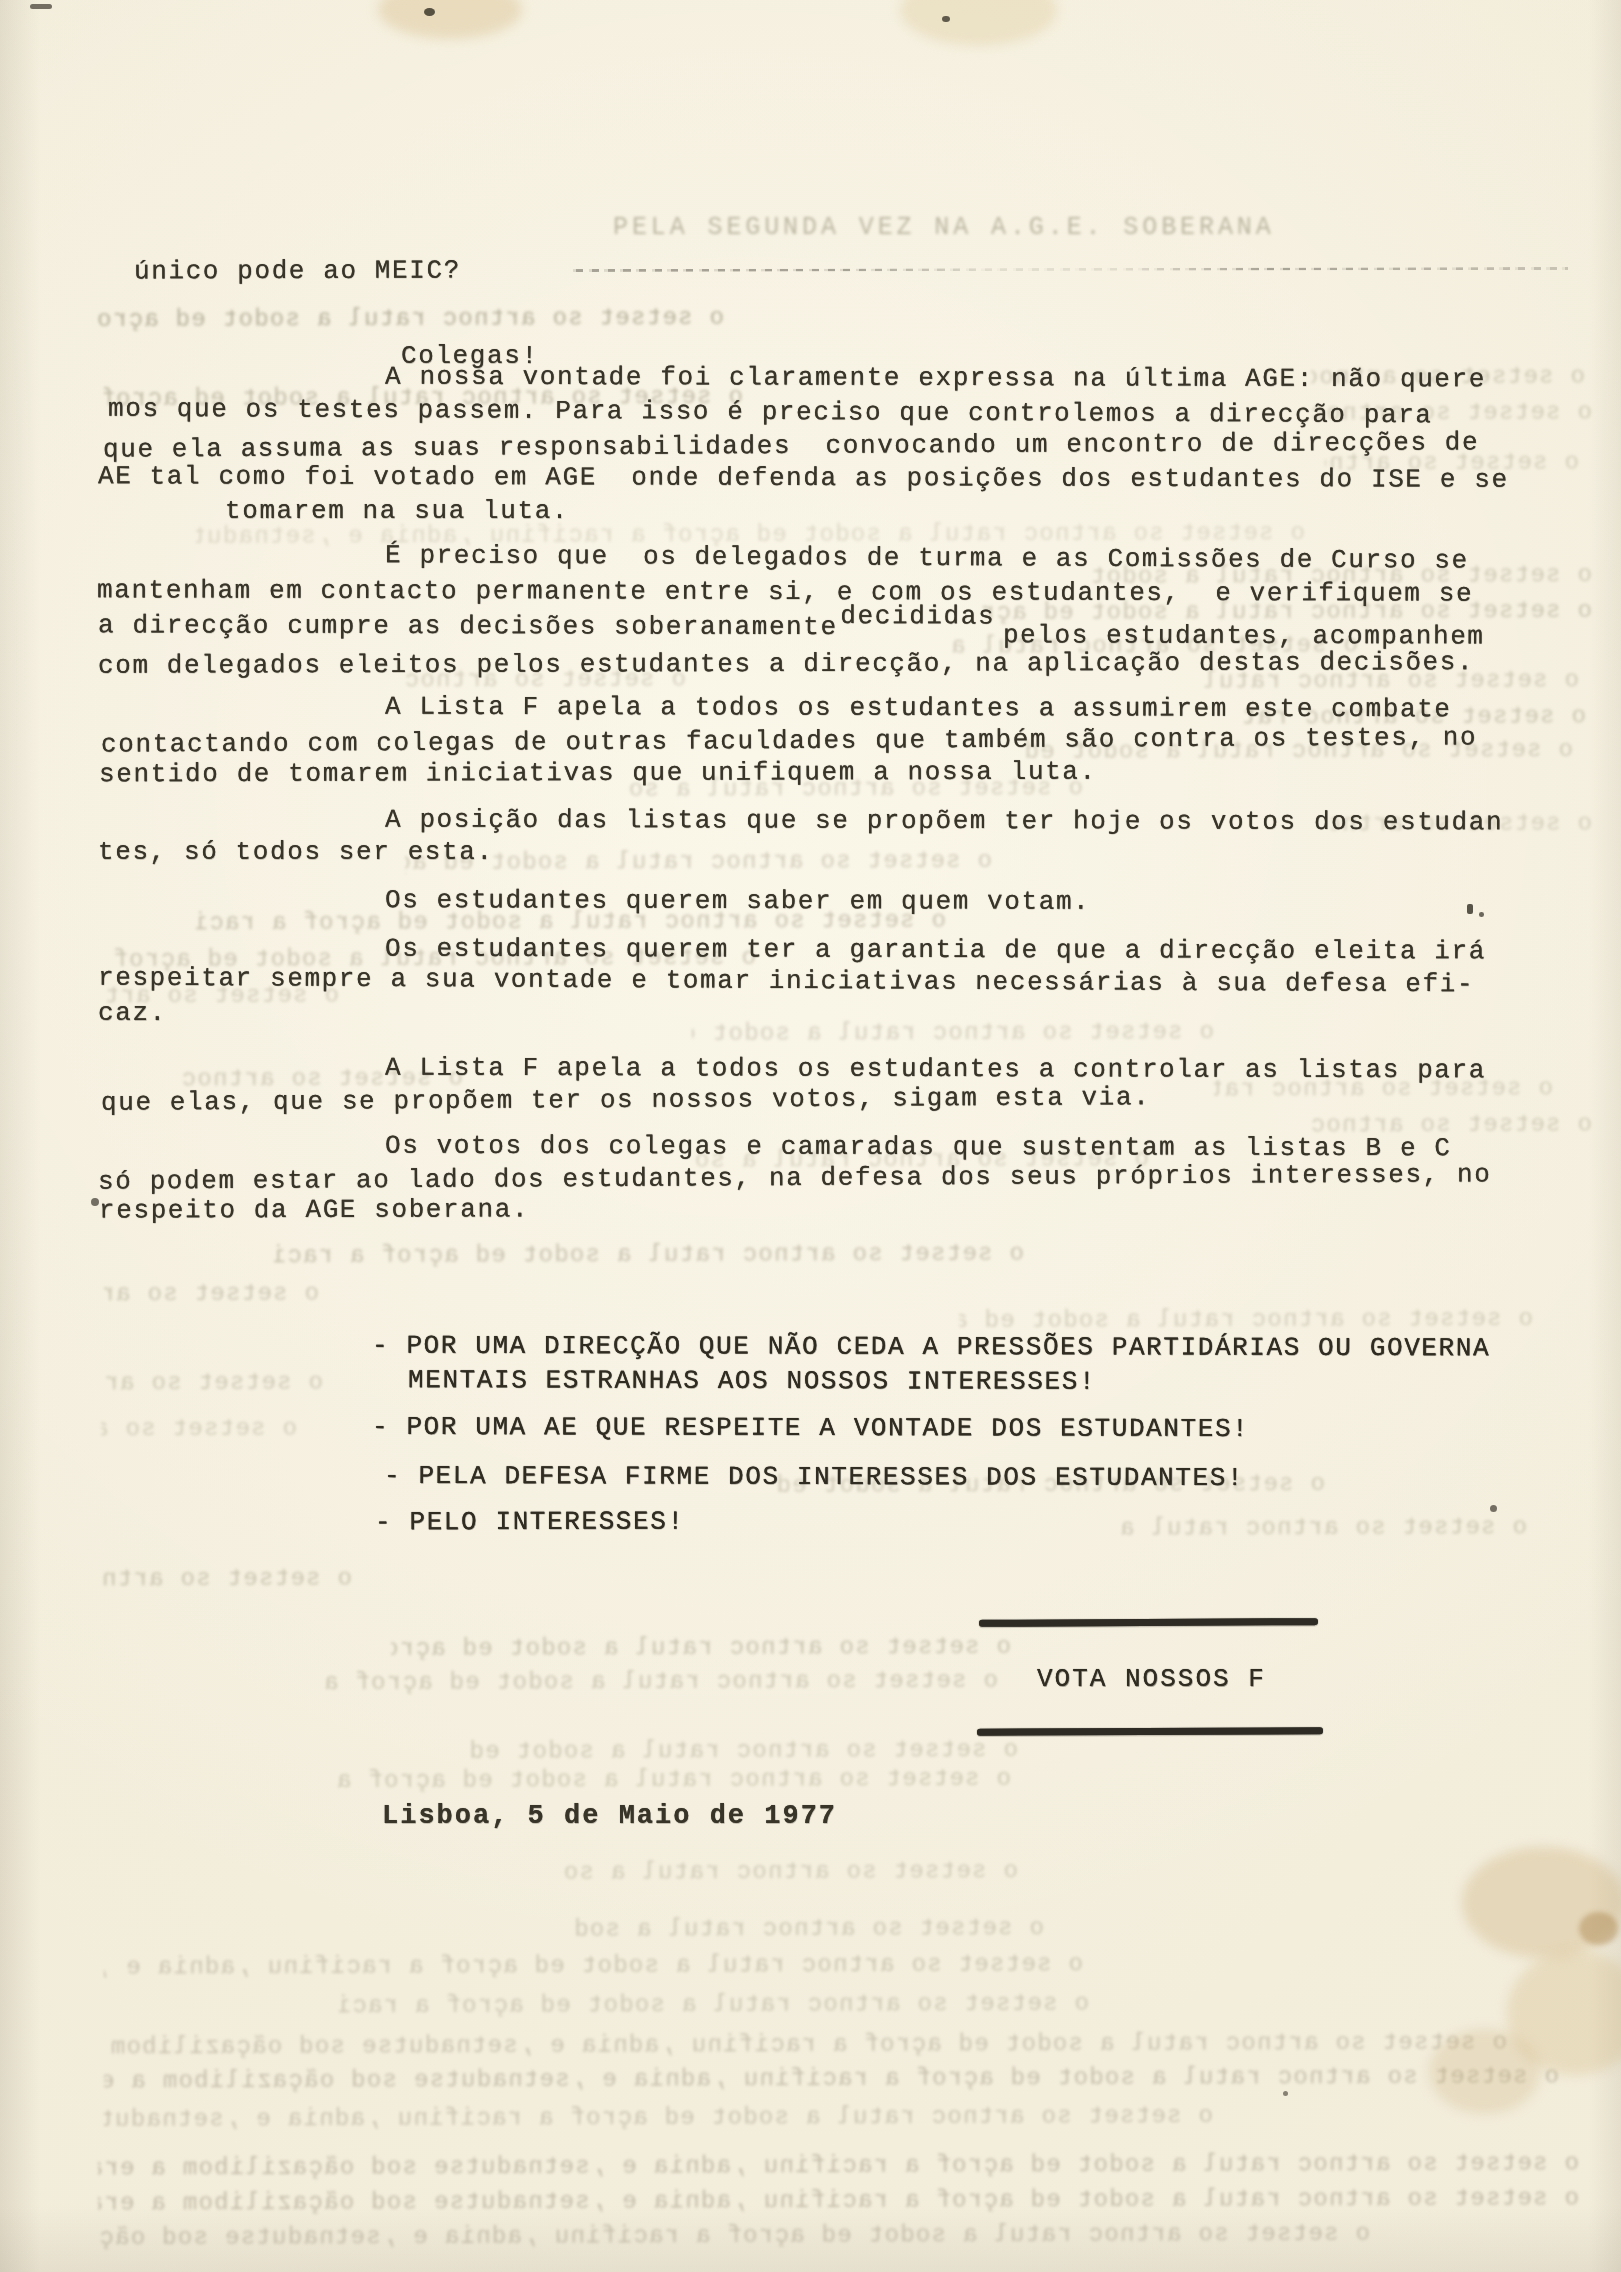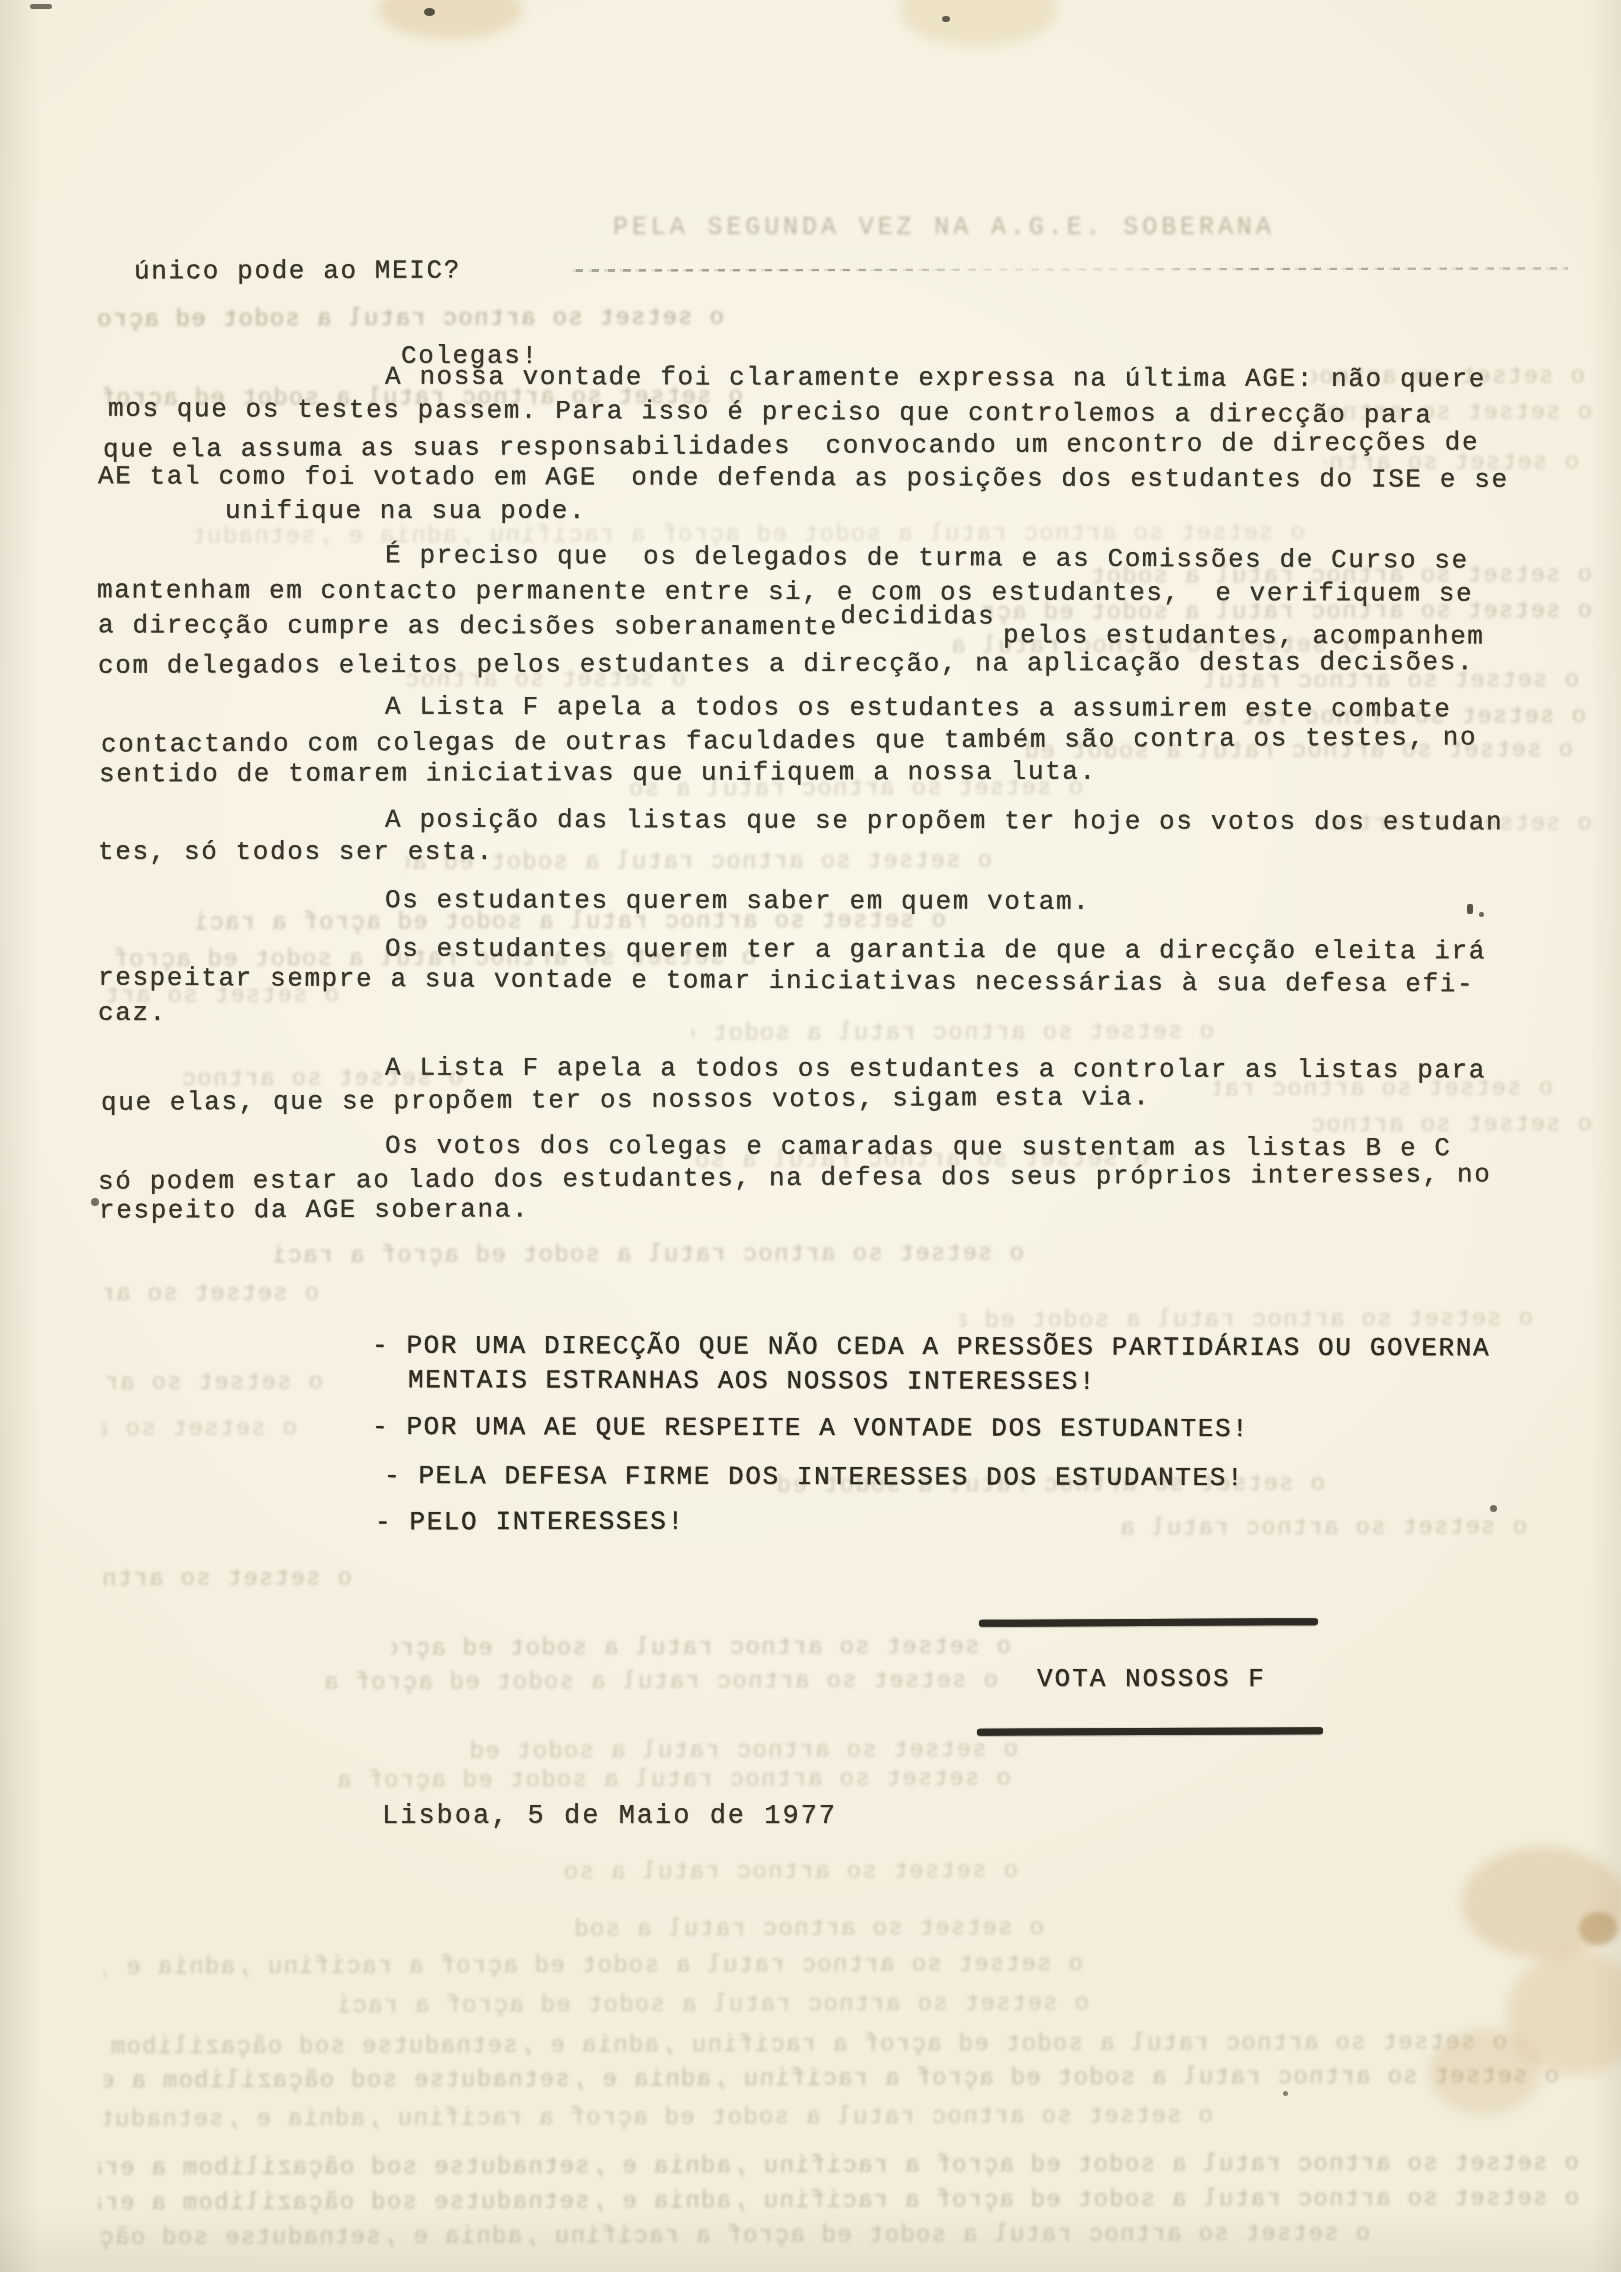--- a/index.html
+++ b/index.html
@@ -130,21 +130,21 @@
   <div class="bl" style="top:2187px;left:98px;width:1481px;opacity:.58">o setset so artnoc ratul a sodot ed açrof a racifinu ,adnia e ,setnadutse sod oãçazilibom a eraperp euq seõçcerid ed lanoicaN ortnocnE mu ed oãçacovnoc a artnoc EGA an ratov a EA ed etnassec oãçcerid a uovel euq o é euq O ?atul aus a racifinu e sortuo so moc ratcatnoc ed oãçcerid a edepmi euq o O</div>
   <div class="bl" style="top:2222px;left:98px;width:1272px;opacity:.52">o setset so artnoc ratul a sodot ed açrof a racifinu ,adnia e ,setnadutse sod oãçazilibom a eraperp euq seõçcerid ed lanoicaN ortnocnE mu ed oãçacovnoc a artnoc EGA an ratov a EA ed etnassec oãçcerid a uovel euq o é euq O ?atul aus a racifinu e sortuo so moc ratcatnoc ed oãçcerid a edepmi euq o O</div>
 
   <div class="tw r4" style="top:256px;left:134px;">único pode ao MEIC?</div>
   <div class="tw" style="top:341px;left:401px;">Colegas!</div>
 
   <div class="tw r3" style="top:363px;left:385px;">A nossa vontade foi claramente expressa na última AGE: não quere</div>
   <div class="tw r1" style="top:397px;left:108px;">mos que os testes passem. Para isso é preciso que controlemos a direcção para</div>
   <div class="tw r2" style="top:431px;left:103px;">que ela assuma as suas responsabilidades  convocando um encontro de direcções de</div>
   <div class="tw r3" style="top:463px;left:98px;">AE tal como foi votado em AGE  onde defenda as posições dos estudantes do ISE e se</div>
-  <div class="tw" style="top:496px;left:225px;">unifique na sua pode.</div>
+  <div class="tw" style="top:496px;left:225px;">tomarem na sua luta.</div>
 
   <div class="tw r1" style="top:543px;left:385px;">É preciso que  os delegados de turma e as Comissões de Curso se</div>
   <div class="tw r3" style="top:577px;left:97px;">mantenham em contacto permanente entre si, e com os estudantes,  e verifiquem se</div>
   <div class="tw r3" style="top:612px;left:98px;"><span>a direcção cumpre as decisões soberanamente</span><span class="sup">decididas</span><span class="low">pelos estudantes, acompanhem</span></div>
   <div class="tw r4" style="top:649px;left:98px;">com delegados eleitos pelos estudantes a direcção, na aplicação destas decisões.</div>
 
   <div class="tw r3" style="top:693px;left:385px;">A Lista F apela a todos os estudantes a assumirem este combate</div>
   <div class="tw r2" style="top:726px;left:101px;">contactando com colegas de outras faculdades que também são contra os testes, no</div>
   <div class="tw r4" style="top:758px;left:99px;">sentido de tomarem iniciativas que unifiquem a nossa luta.</div>
 
@@ -167,21 +167,21 @@
   <div class="tw heavy r3" style="top:1332px;left:372px;">- POR UMA DIRECÇÃO QUE NÃO CEDA A PRESSÕES PARTIDÁRIAS OU GOVERNA</div>
   <div class="tw heavy r3" style="top:1366px;left:408px;">MENTAIS ESTRANHAS AOS NOSSOS INTERESSES!</div>
   <div class="tw heavy r3" style="top:1413px;left:372px;">- POR UMA AE QUE RESPEITE A VONTADE DOS ESTUDANTES!</div>
   <div class="tw heavy r3" style="top:1462px;left:384px;">- PELA DEFESA FIRME DOS INTERESSES DOS ESTUDANTES!</div>
   <div class="tw heavy r4" style="top:1507px;left:375px;">- PELO INTERESSES!</div>
 
   <div class="rule" style="top:1619px;left:979px;width:339px;transform:rotate(-.3deg);"></div>
   <div class="tw heavy" style="top:1664px;left:1037px;letter-spacing:2px;">VOTA NOSSOS F</div>
   <div class="rule" style="top:1728px;left:977px;width:346px;transform:rotate(-.25deg);"></div>
 
-  <div class="tw" style="top:1801px;left:382px;font-size:27px;letter-spacing:2px;">Lisboa, 5 de Maio de 1977</div>
+  <div class="tw" style="top:1801px;left:382px;font-size:27px;letter-spacing:2px;font-weight:bold;">Lisboa, 5 de Maio de 1977</div>
 
   <div class="stain" style="top:-19.6px;left:378px;width:144px;height:59px;background:rgba(205,172,108,.30);"></div>
   <div class="stain" style="top:-26px;left:900px;width:157px;height:72px;background:rgba(212,186,124,.26);"></div>
   <div class="stain" style="top:1847px;left:1462px;width:163px;height:111px;background:rgba(198,166,106,.30);"></div>
   <div class="stain" style="top:1951px;left:1507px;width:137px;height:124px;background:rgba(203,172,112,.26);"></div>
   <div class="stain" style="top:2029px;left:1429px;width:111px;height:85px;background:rgba(196,164,104,.22);"></div>
   <div class="stain" style="top:1912px;left:1579px;width:39px;height:33px;background:rgba(160,118,58,.38);filter:blur(2.6px);"></div>
 
   <div class="speck" style="top:3.9px;left:30px;width:22px;height:5.2px;border-radius:2.6px;opacity:.7;"></div>
   <div class="speck" style="top:7.8px;left:424px;width:11px;height:8.5px;opacity:.85;"></div>

